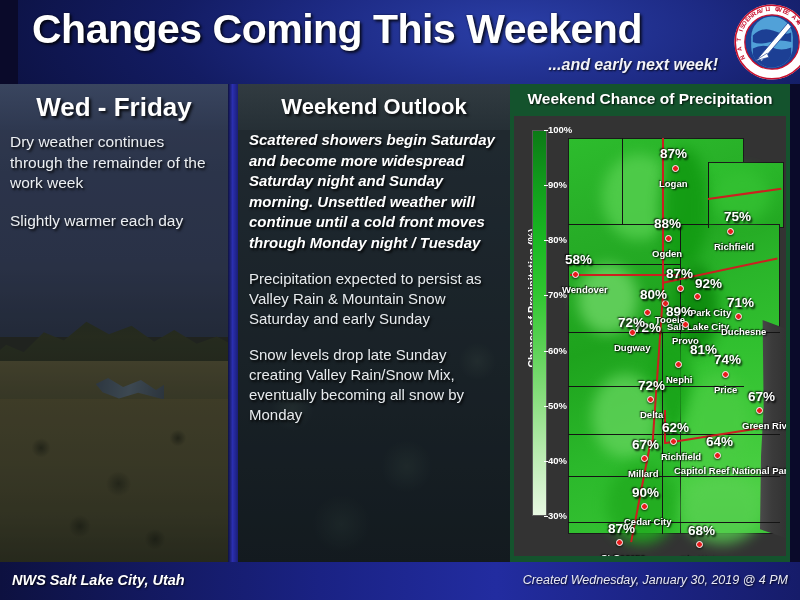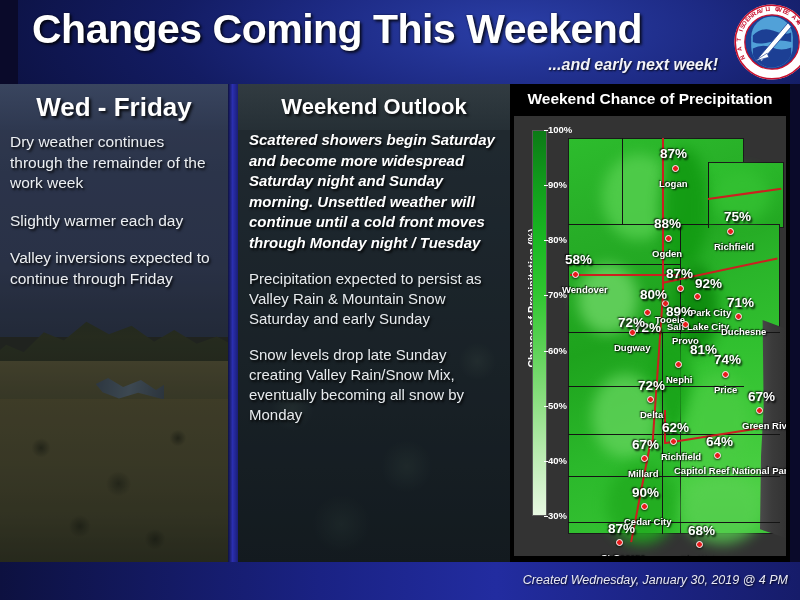--- a/index.html
+++ b/index.html
@@ -116,21 +116,21 @@
   #cp-body { position:absolute; left:238px; top:130px; width:272px; padding:0 11px; }
   .cp-para {
     color:#e7ebee; font-size:15px; line-height:20px; margin-bottom:16px;
     text-shadow:1.5px 1.5px 2.5px rgba(0,0,0,.92);
   }
   .cp-para.em { font-style:italic; font-weight:bold; color:#ffffff; line-height:20.5px; }
 
   
   #map-panel {
     position:absolute; left:510px; top:84px; width:280px; height:478px;
-    background:#000000; overflow:hidden;
+    background:#14532d; overflow:hidden;
   }
   #map-title {
     position:absolute; left:0; top:6px; width:280px; text-align:center;
     font-size:15.5px; font-weight:bold; color:#ffffff;
     text-shadow:1px 1px 2px rgba(0,0,0,.8);
   }
   #map-area {
     position:absolute; left:4px; top:32px; width:272px; height:440px;
     background:#333333; overflow:hidden;
   }
@@ -277,21 +277,20 @@
       <div class="lp-stream"></div>
       <div class="lp-fore"></div>
       <div class="lp-shade"></div>
     </div>
     <div id="lp-headband"></div>
   </div>
   <div id="lp-title">Wed - Friday</div>
   <div id="lp-body">
     <div class="lp-para">Dry weather continues through the remainder of the work week</div>
     <div class="lp-para">Slightly warmer each day</div>
-    <div class="lp-para">Valley inversions expected to continue through Friday</div>
   </div>
 
   <div class="vdiv" id="div1"></div>
 
   <div id="center-panel">
     <div class="cp-photo"></div>
     <div class="cp-shade"></div>
     <div id="cp-headband"></div>
   </div>
   <div id="cp-title">Weekend Outlook</div>
@@ -420,16 +419,17 @@
           <div class="pct" style="left: 94px; top: 405px;">87%</div>
           <div class="cname" style="left: 87px; top: 436px;">St George</div>
           <div class="pt" style="left: 181.5px; top: 424.5px;"></div>
           <div class="pct" style="left: 174px; top: 407px;">68%</div>
           <div class="cname" style="left: 167px; top: 438px;">Big Water</div>
         </div>
     </div>
   </div>
 
   <div id="footer">
+    <div id="footer-left">NWS Salt Lake City, Utah</div>
     <div id="footer-right">Created Wednesday, January 30, 2019 @ 4 PM</div>
   </div>
 
 </div>
 
 </body></html>

